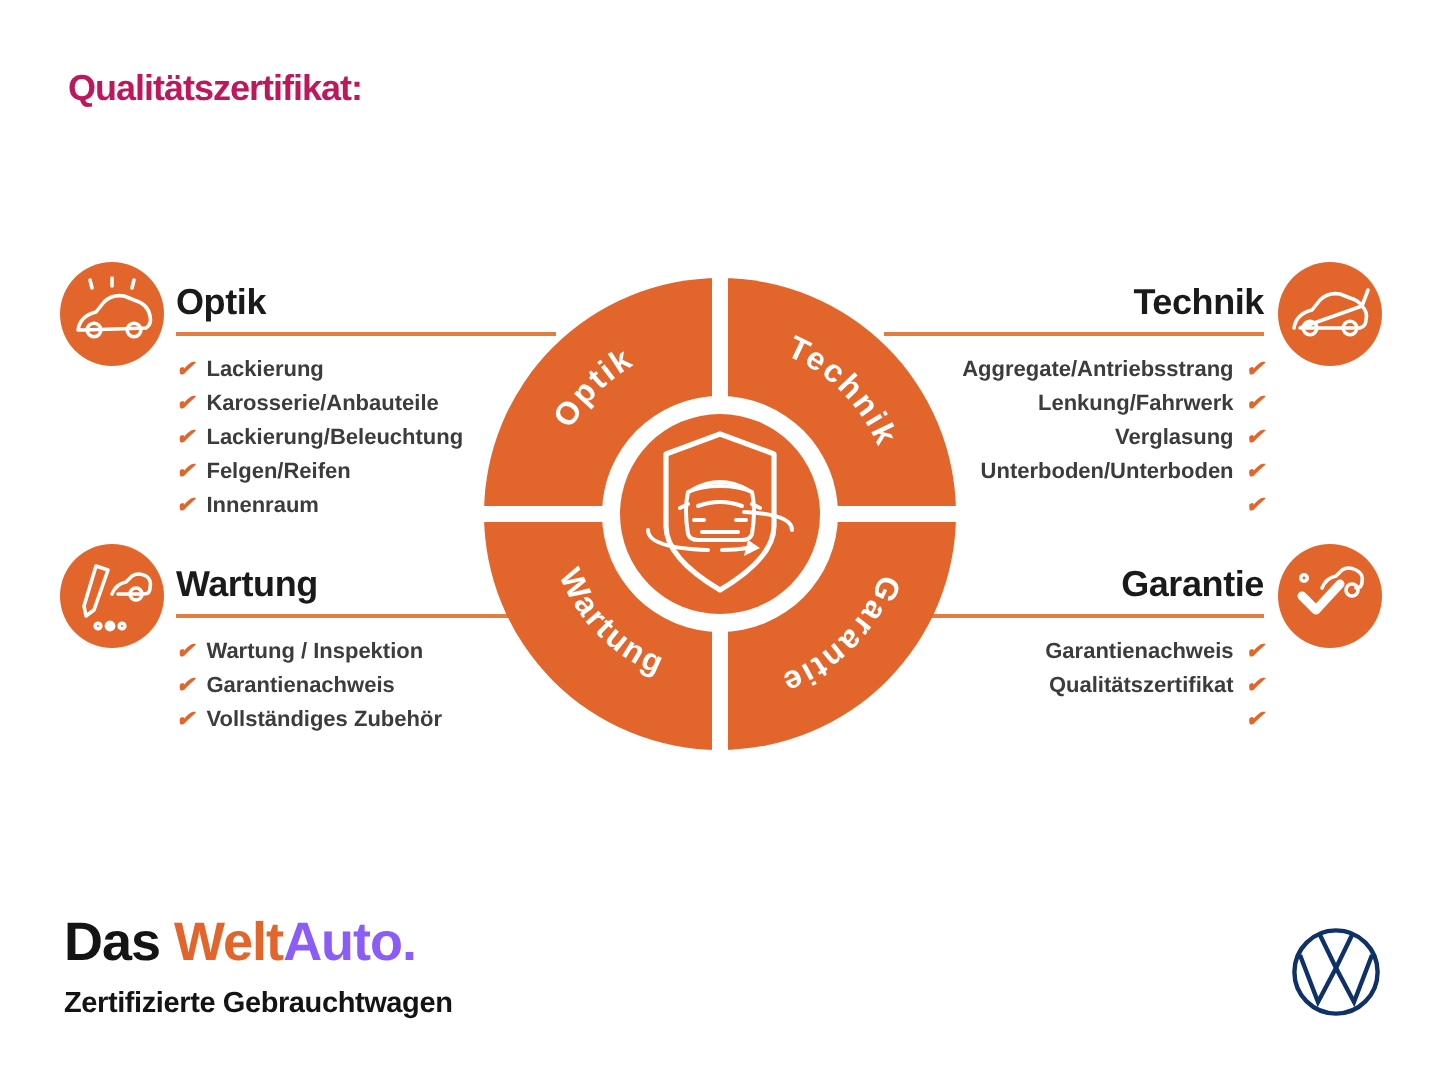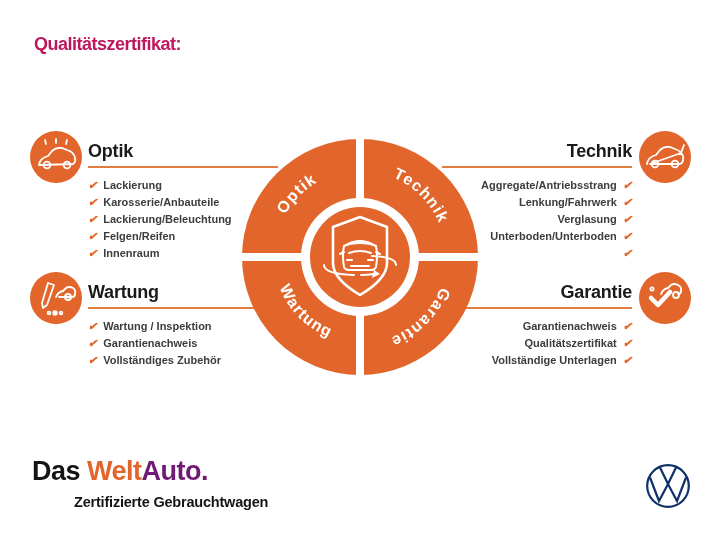--- a/index.html
+++ b/index.html
@@ -20,21 +20,21 @@
   .sec-list .li{display:flex;align-items:baseline;gap:6px;height:17px;line-height:17px;}
   .sec-list.right{width:212px;}
   .sec-list.right .li{justify-content:flex-end;}
   .check{font-size:11px;line-height:17px;font-style:italic;}
 
   .wheel{position:absolute;left:242px;top:139px;width:236px;height:236px;}
 
   .footer-brand{position:absolute;left:32px;top:456px;font-size:27px;font-weight:bold;
     color:#141414;letter-spacing:-0.5px;}
   .footer-tagline{position:absolute;left:32px;top:494px;font-size:14.5px;font-weight:bold;
-    color:#141414;letter-spacing:-0.2px;margin-left:42px;}
+    color:#141414;letter-spacing:-0.2px;}
   .vw-logo{position:absolute;left:644px;top:462px;width:48px;height:48px;}
 </style>
 </head>
 <body>
 
 <div class="stage">
 
   <div class="page-title">Qualitätszertifikat:</div>
 
   <div class="icon-circle" style="left:30px;top:131px;background:#E2662B;">
@@ -144,21 +144,20 @@
   <div class="sec-list right" style="left:420px;top:318px;text-align:center;">
       <div class="li">
         <span>Garantienachweis</span>
         <span class="check" style="color: rgb(226, 102, 43);">✔</span>
       </div>
       <div class="li">
         <span>Qualitätszertifikat</span>
         <span class="check" style="color: rgb(226, 102, 43);">✔</span>
       </div>
       <div class="li">
-        <span>Vollständige Unterlagen</span>
         <span class="check" style="color: rgb(226, 102, 43);">✔</span>
       </div>
     </div>
 
   <div class="wheel">
     <svg viewBox="-118 -118 236 236" width="236" height="236">
       <circle cx="0" cy="0" r="118" fill="#E2662B"></circle>
       <rect x="-4" y="-118" width="8" height="236" fill="#ffffff"></rect>
       <rect x="-118" y="-4" width="236" height="8" fill="#ffffff"></rect>
       <circle cx="0" cy="0" r="59" fill="#ffffff"></circle>
@@ -197,21 +196,21 @@
           <path d="M -36,8 Q -36,17 -6,18"></path>
           <path d="M 36,8 Q 36,0 12,-1"></path>
           <path d="M 1,18 Q 8,18 14,17"></path>
         </g>
         <path d="M 14,13 L 20,17 L 12,21 Z" fill="#ffffff" stroke="none"></path>
       </g>
     </svg>
   </div>
 
   <div class="footer-brand">
-    <span style="color:#141414;">Das </span><span style="color:#E2662B;text-align:center;">Welt</span><span style="color:#701a75;">Auto.</span>
+    <span style="color:#141414;">Das </span><span style="color:#E2662B;text-align:center;">Welt</span><span style="color:#8b5cf6;">Auto.</span>
   </div>
   <div class="footer-tagline">Zertifizierte Gebrauchtwagen</div>
 
   <div class="vw-logo">
     <svg viewBox="-24 -24 48 48" width="48" height="48" fill="none" stroke="#0E3167" stroke-width="2.2" stroke-linecap="butt" stroke-linejoin="miter">
       <circle cx="0" cy="0" r="20.8"></circle>
       <path d="M -8,-18.5 L 0,-2 L 8,-18.5"></path>
       <path d="M -18,-8.5 L -9,15 L 0,-2 L 9,15 L 18,-8.5"></path>
     </svg>
   </div>

